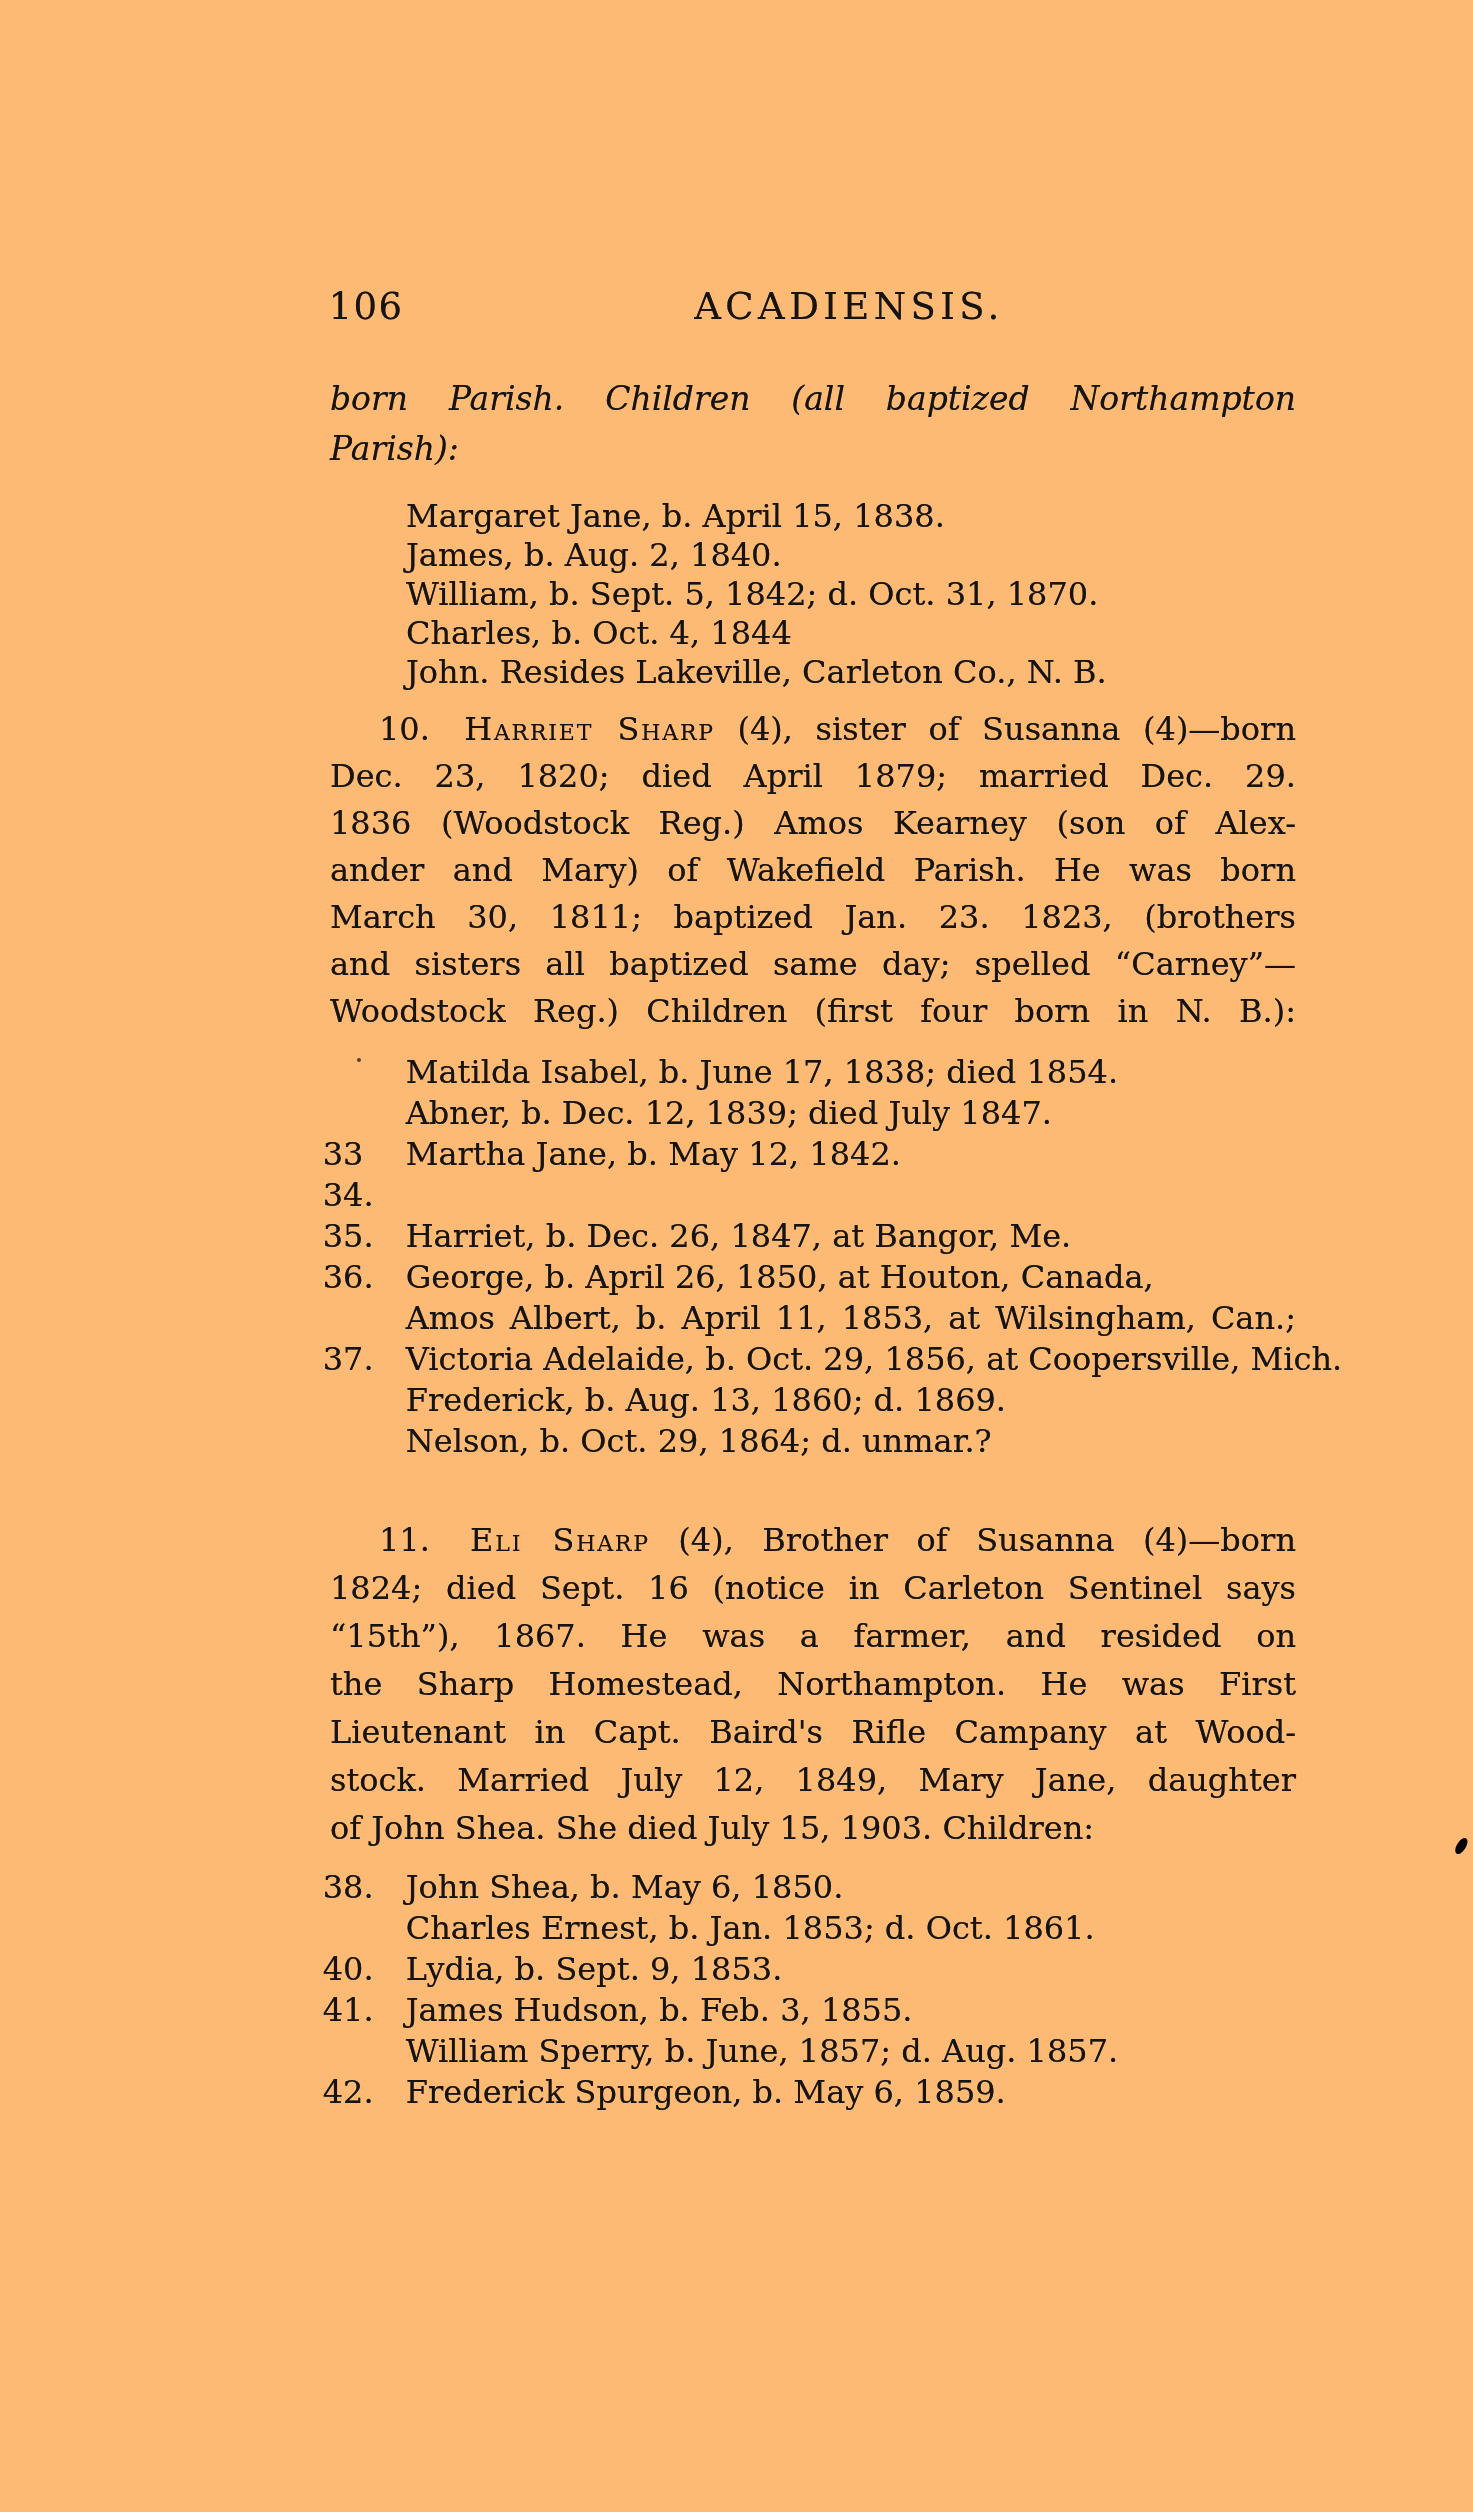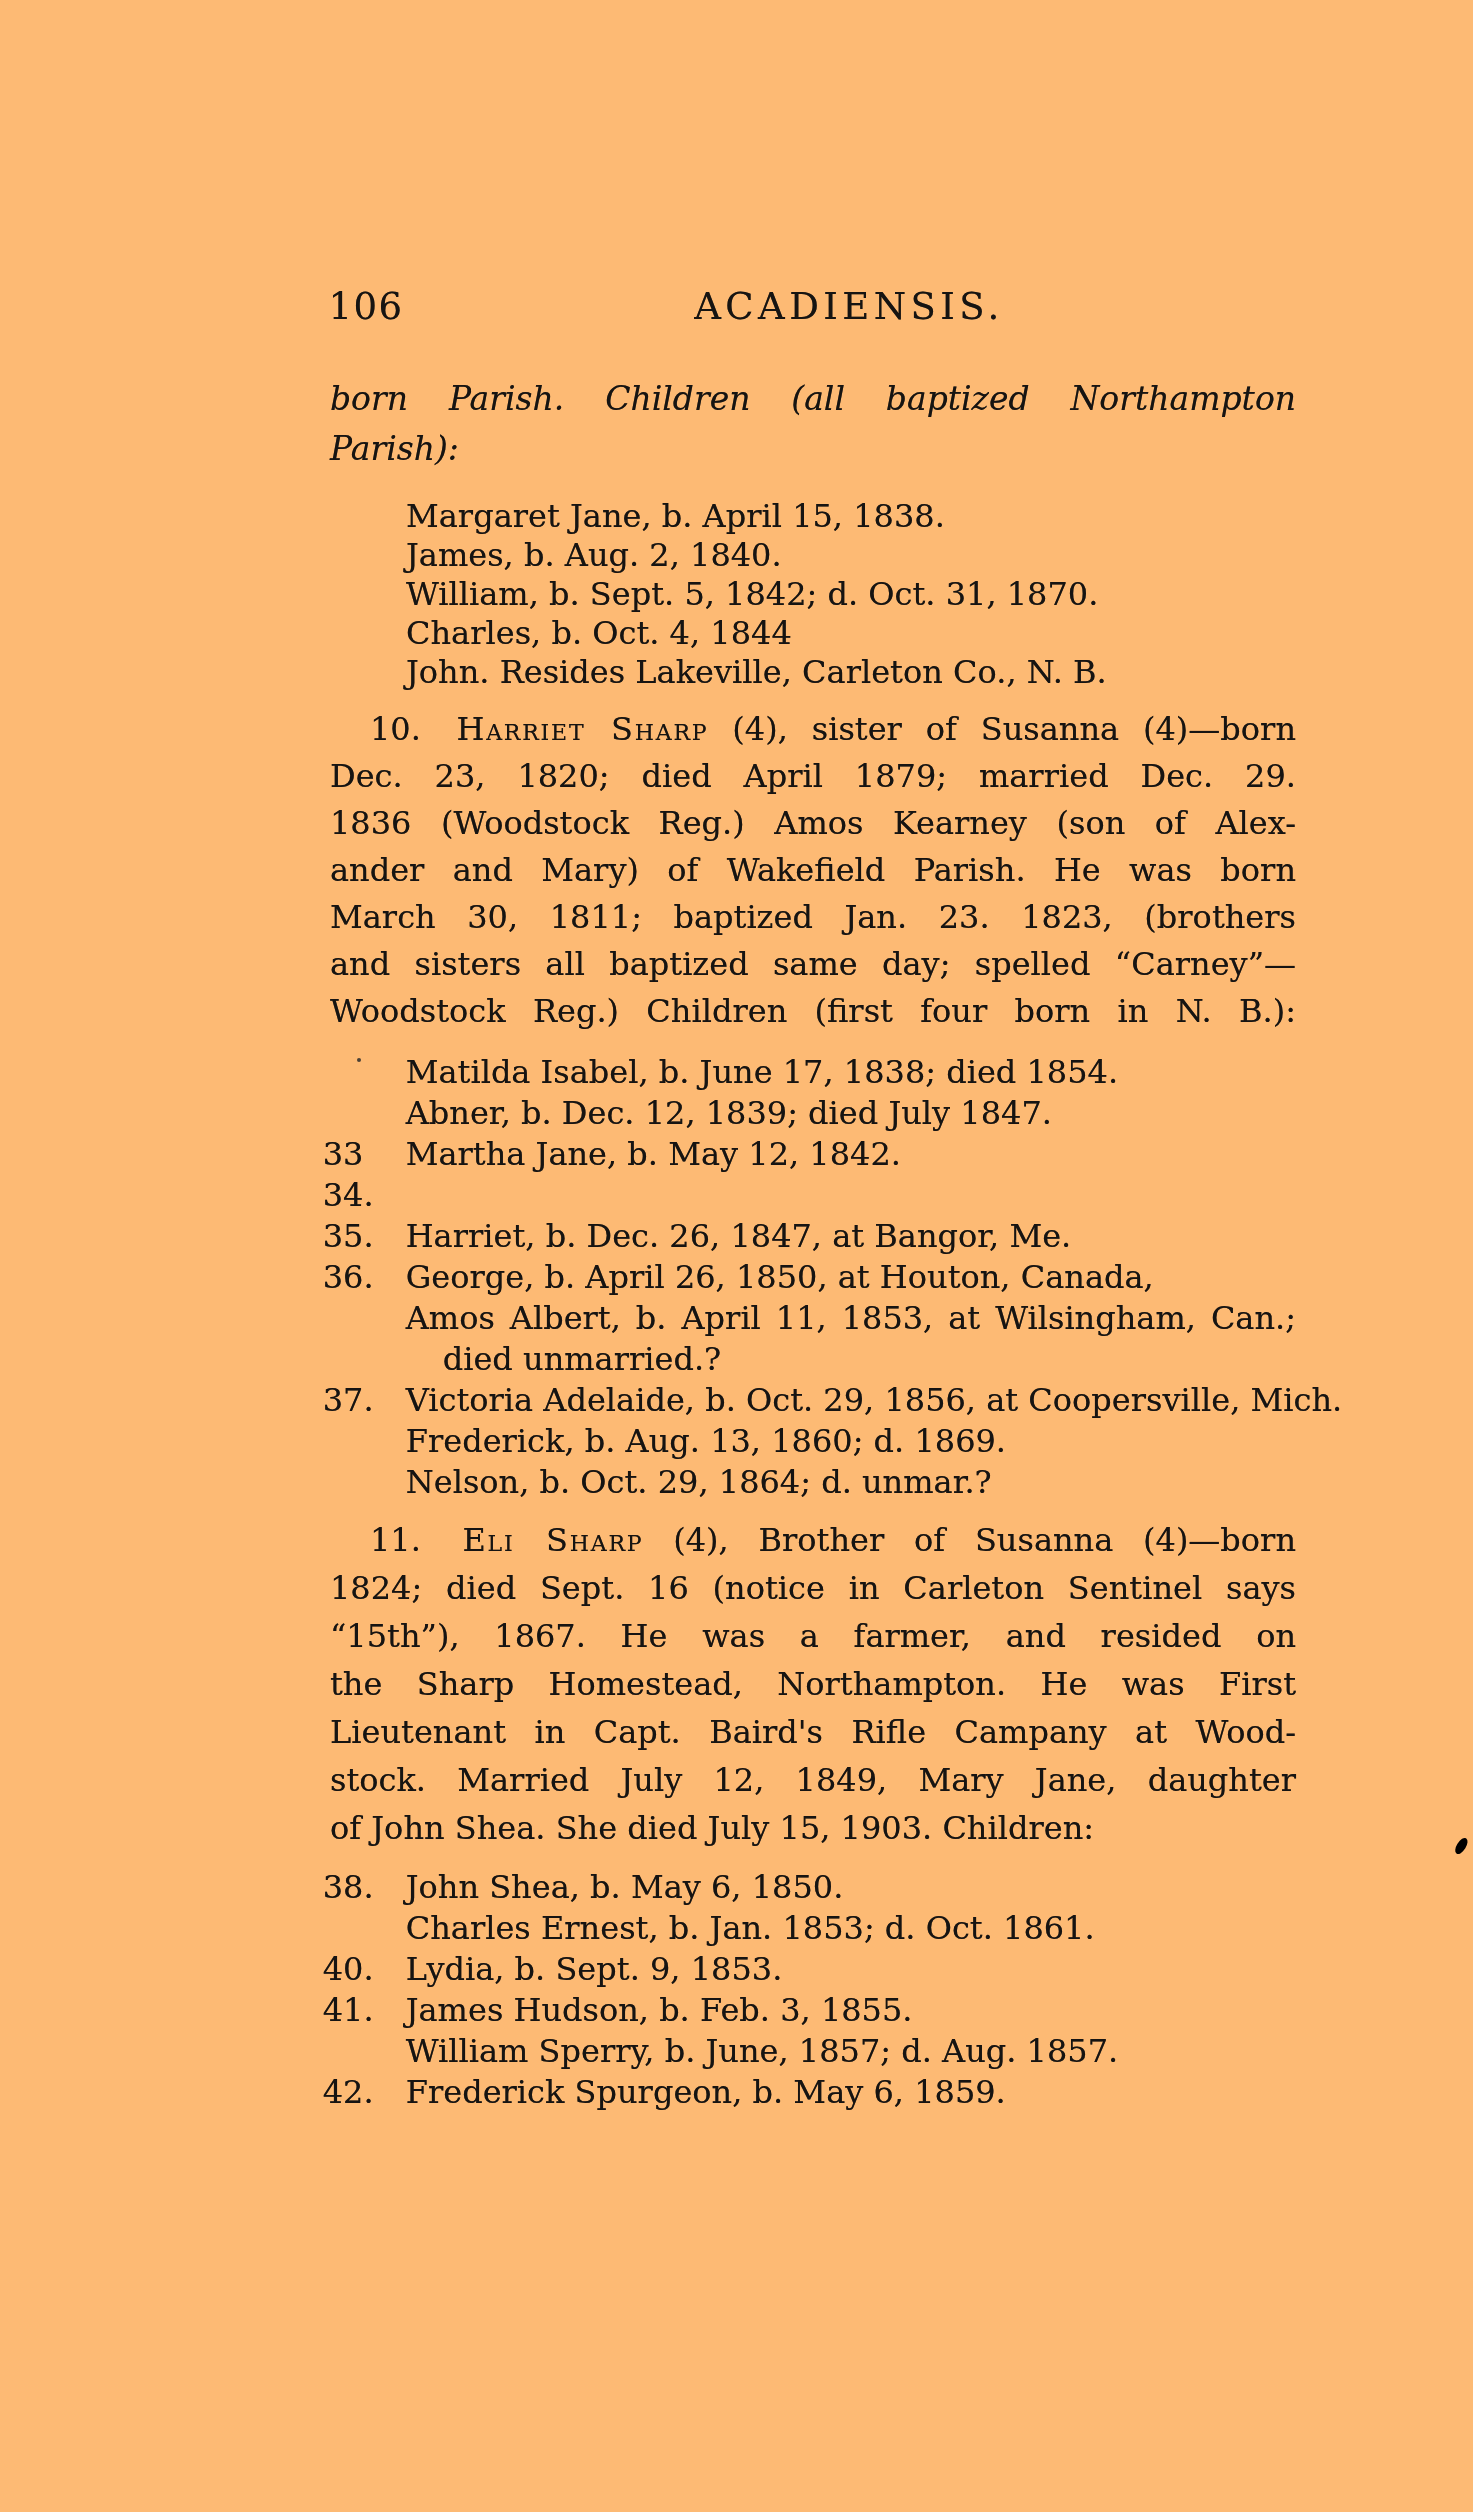--- a/index.html
+++ b/index.html
@@ -20,21 +20,21 @@
 
   
   .intro{top:374px;font-size:33px;line-height:50px;font-style:italic;}
 
   
   .para{font-size:32px;}
   .p10{top:706px;line-height:47px;}
   .p11{top:1516px;line-height:48px;}
   .pline.first{padding-left:40px;}
   .scaps{font-variant:small-caps;letter-spacing:1.8px;}
-  .pnum{margin-right:11.7px;}
+  .pnum{margin-right:11.7px;margin-left:9px;}
 
   
   .clist{font-size:32px;}
   .list1{top:497px;line-height:39px;}
   .list1 .line{padding-left:76px;}
   .list2{top:1052px;line-height:41px;}
   .list3{top:1867px;line-height:41px;}
   .row{display:flex;margin-left:-7.3px;}
   .row .num{width:83px;flex:none;}
   .row.cont .num{width:120px;}
@@ -103,24 +103,20 @@
       <span class="txt">Harriet, b. Dec. 26, 1847, at Bangor, Me.</span>
     </div>
     <div class="row">
       <span class="num">36.</span>
       <span class="txt">George, b. April 26, 1850, at Houton, Canada,</span>
     </div>
     <div class="row stretch">
       <span class="num"></span>
       <span class="txt">Amos Albert, b. April 11, 1853, at Wilsingham, Can.;</span>
     </div>
-    <div class="row cont">
-      <span class="num"></span>
-      <span class="txt">died unmarried.?</span>
-    </div>
     <div class="row">
       <span class="num">37.</span>
       <span class="txt">Victoria Adelaide, b. Oct. 29, 1856, at Coopersville, Mich.</span>
     </div>
     <div class="row">
       <span class="num"></span>
       <span class="txt">Frederick, b. Aug. 13, 1860; d. 1869.</span>
     </div>
     <div class="row">
       <span class="num"></span>

